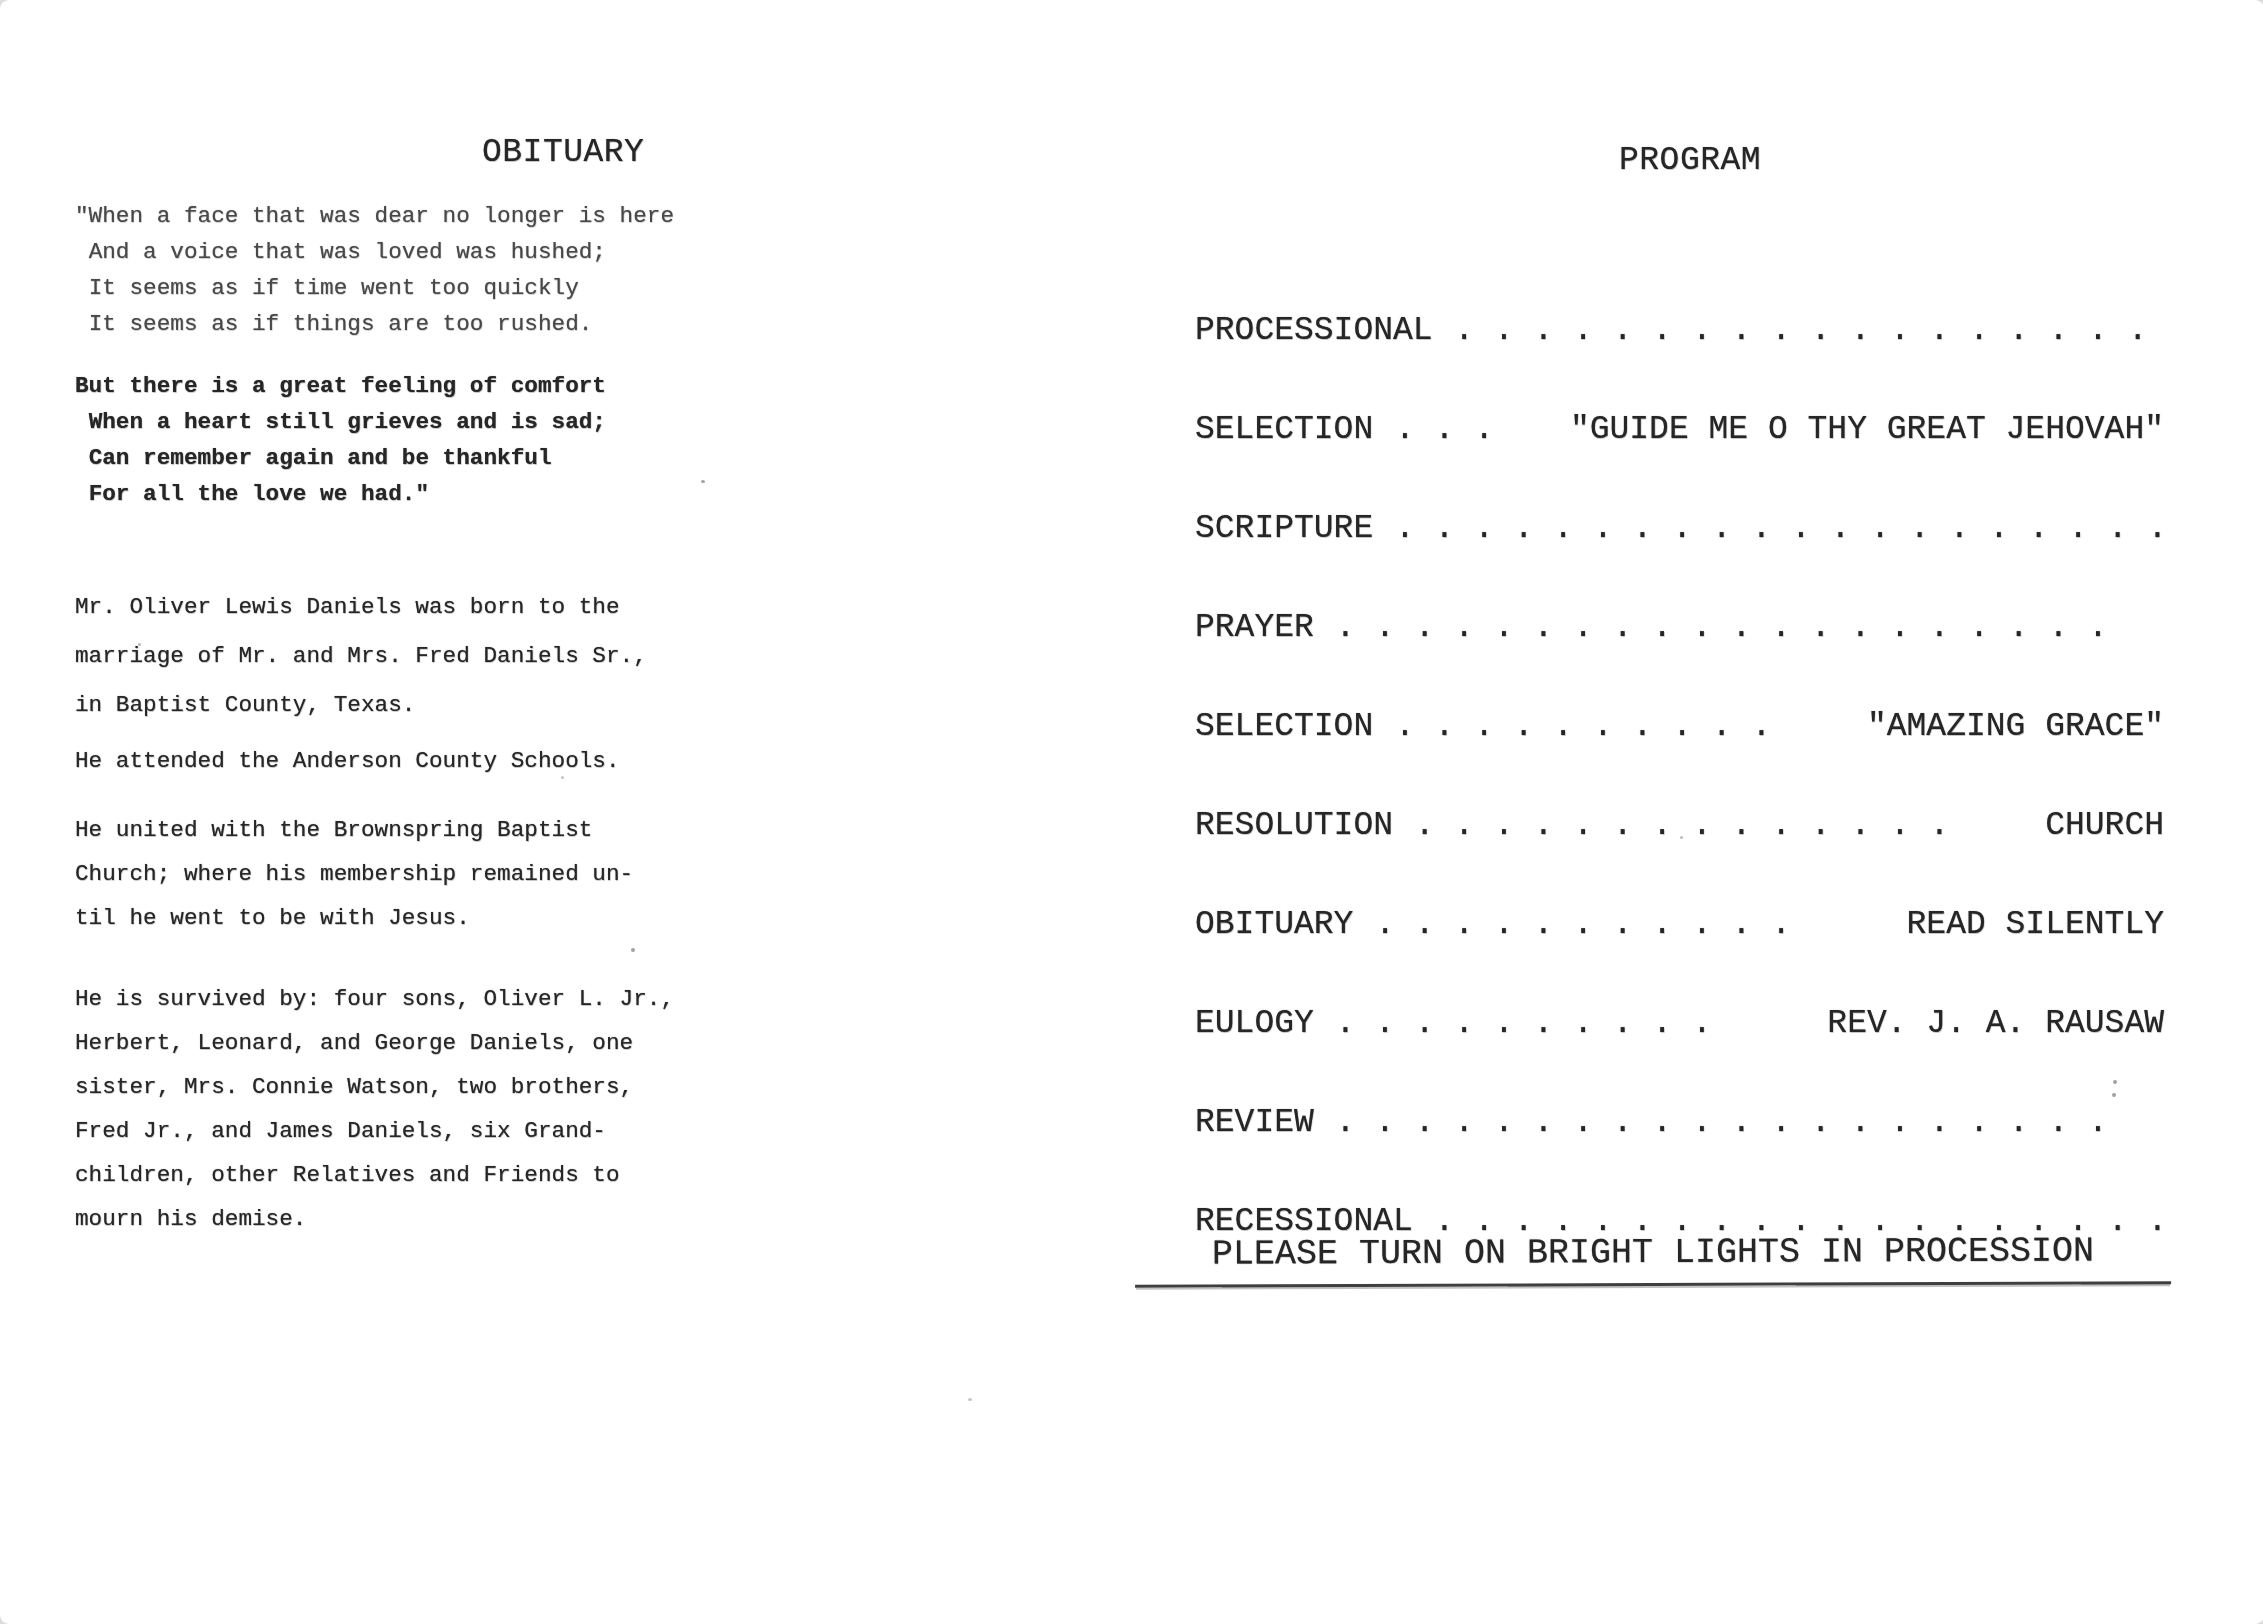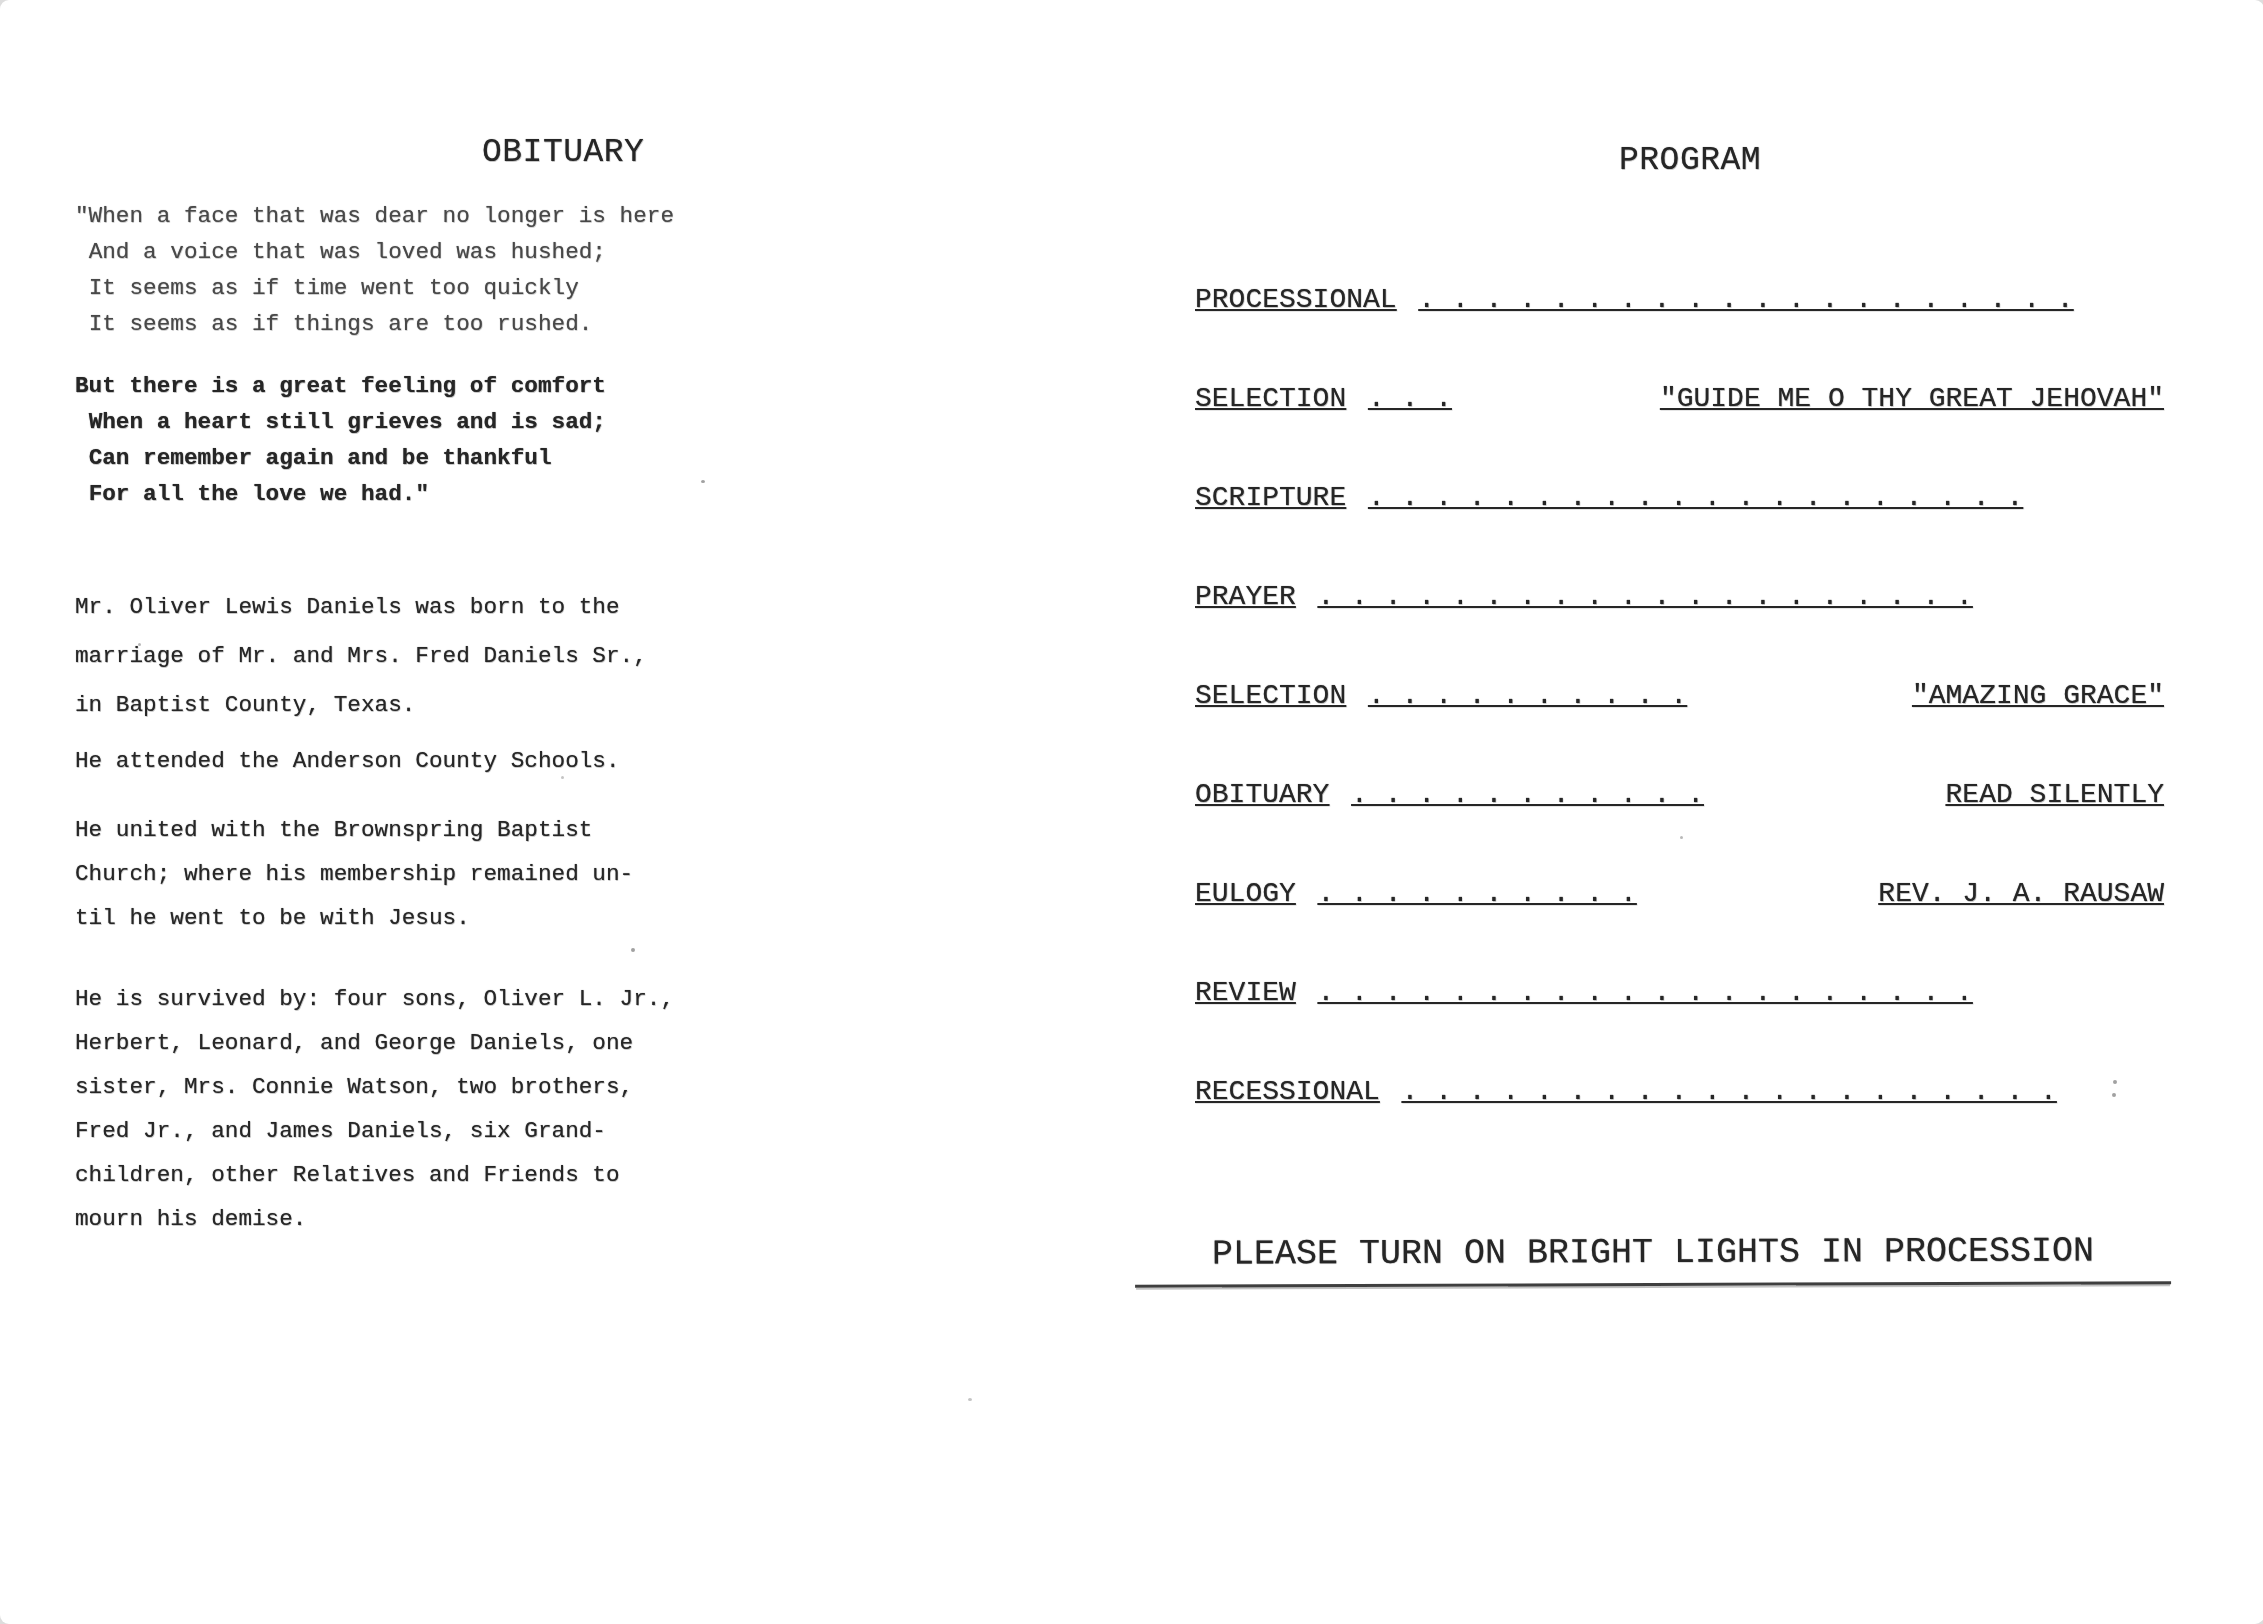--- a/index.html
+++ b/index.html
@@ -45,24 +45,23 @@
   #para4{top:977px;line-height:44px;}
 
   
   .prows{
     position:absolute;
     left:1195px;top:250px;
     width:969px;
   }
   .prow{
     display:flex;
-    align-items:center;
+    align-items:flex-end;
     height:99px;
-    font-size:28px;
-    text-decoration:underline;
+    font-size:33px;
   }
   .plbl{white-space:pre;}
   .plead{
     flex:1;
     overflow:hidden;
     white-space:pre;
     padding-left:21.7px;
   }
   .pval{white-space:pre;}
 
@@ -160,20 +159,25 @@
         <span class="plead">. . . . . . . . . . . . . . . . . . . .</span>
         <span class="pval"></span>
       </div>
 
       <div class="prow tw">
         <span class="plbl">SELECTION</span>
         <span class="plead">. . . . . . . . . .</span>
         <span class="pval">"AMAZING GRACE"</span>
       </div>
 
+      <div class="prow tw">
+        <span class="plbl">RESOLUTION</span>
+        <span class="plead">. . . . . . . . . . . . . .</span>
+        <span class="pval">CHURCH</span>
+      </div>
 
       <div class="prow tw">
         <span class="plbl">OBITUARY</span>
         <span class="plead">. . . . . . . . . . .</span>
         <span class="pval">READ SILENTLY</span>
       </div>
 
       <div class="prow tw">
         <span class="plbl">EULOGY</span>
         <span class="plead">. . . . . . . . . .</span>

